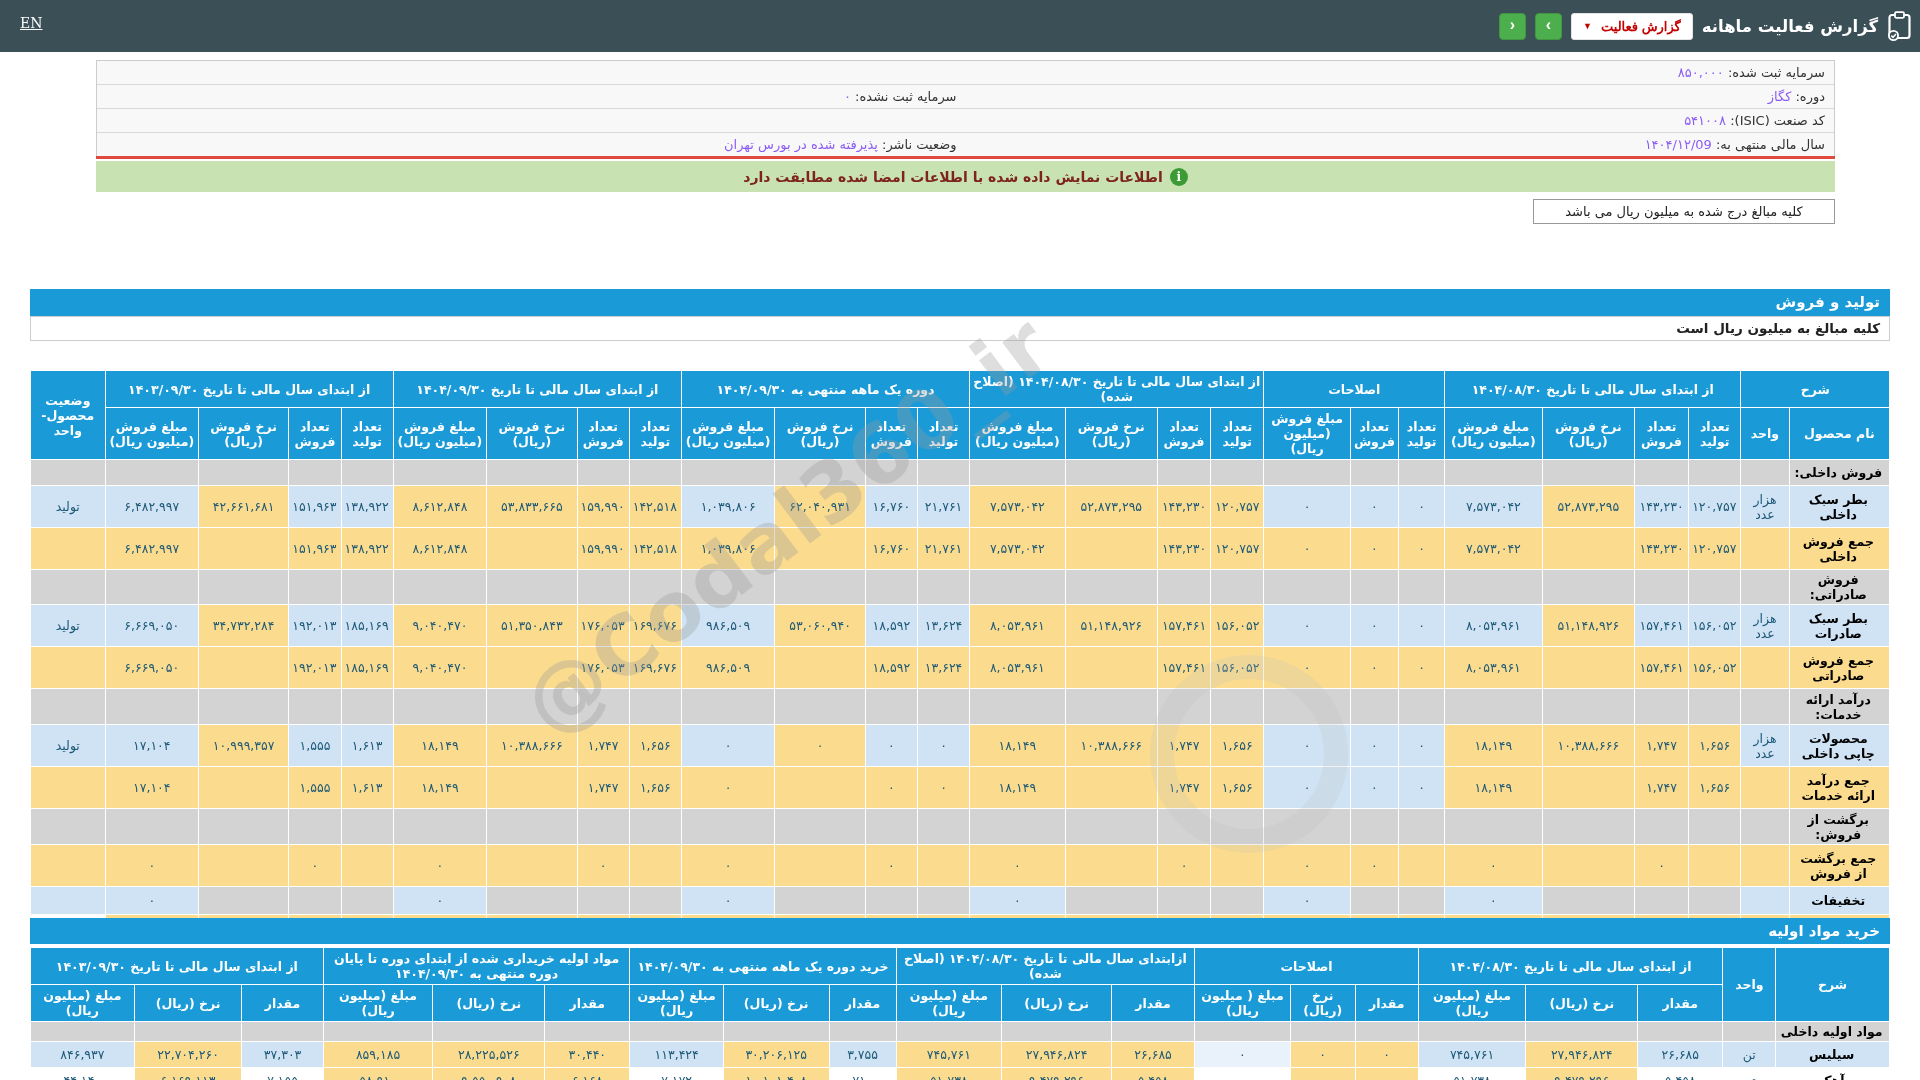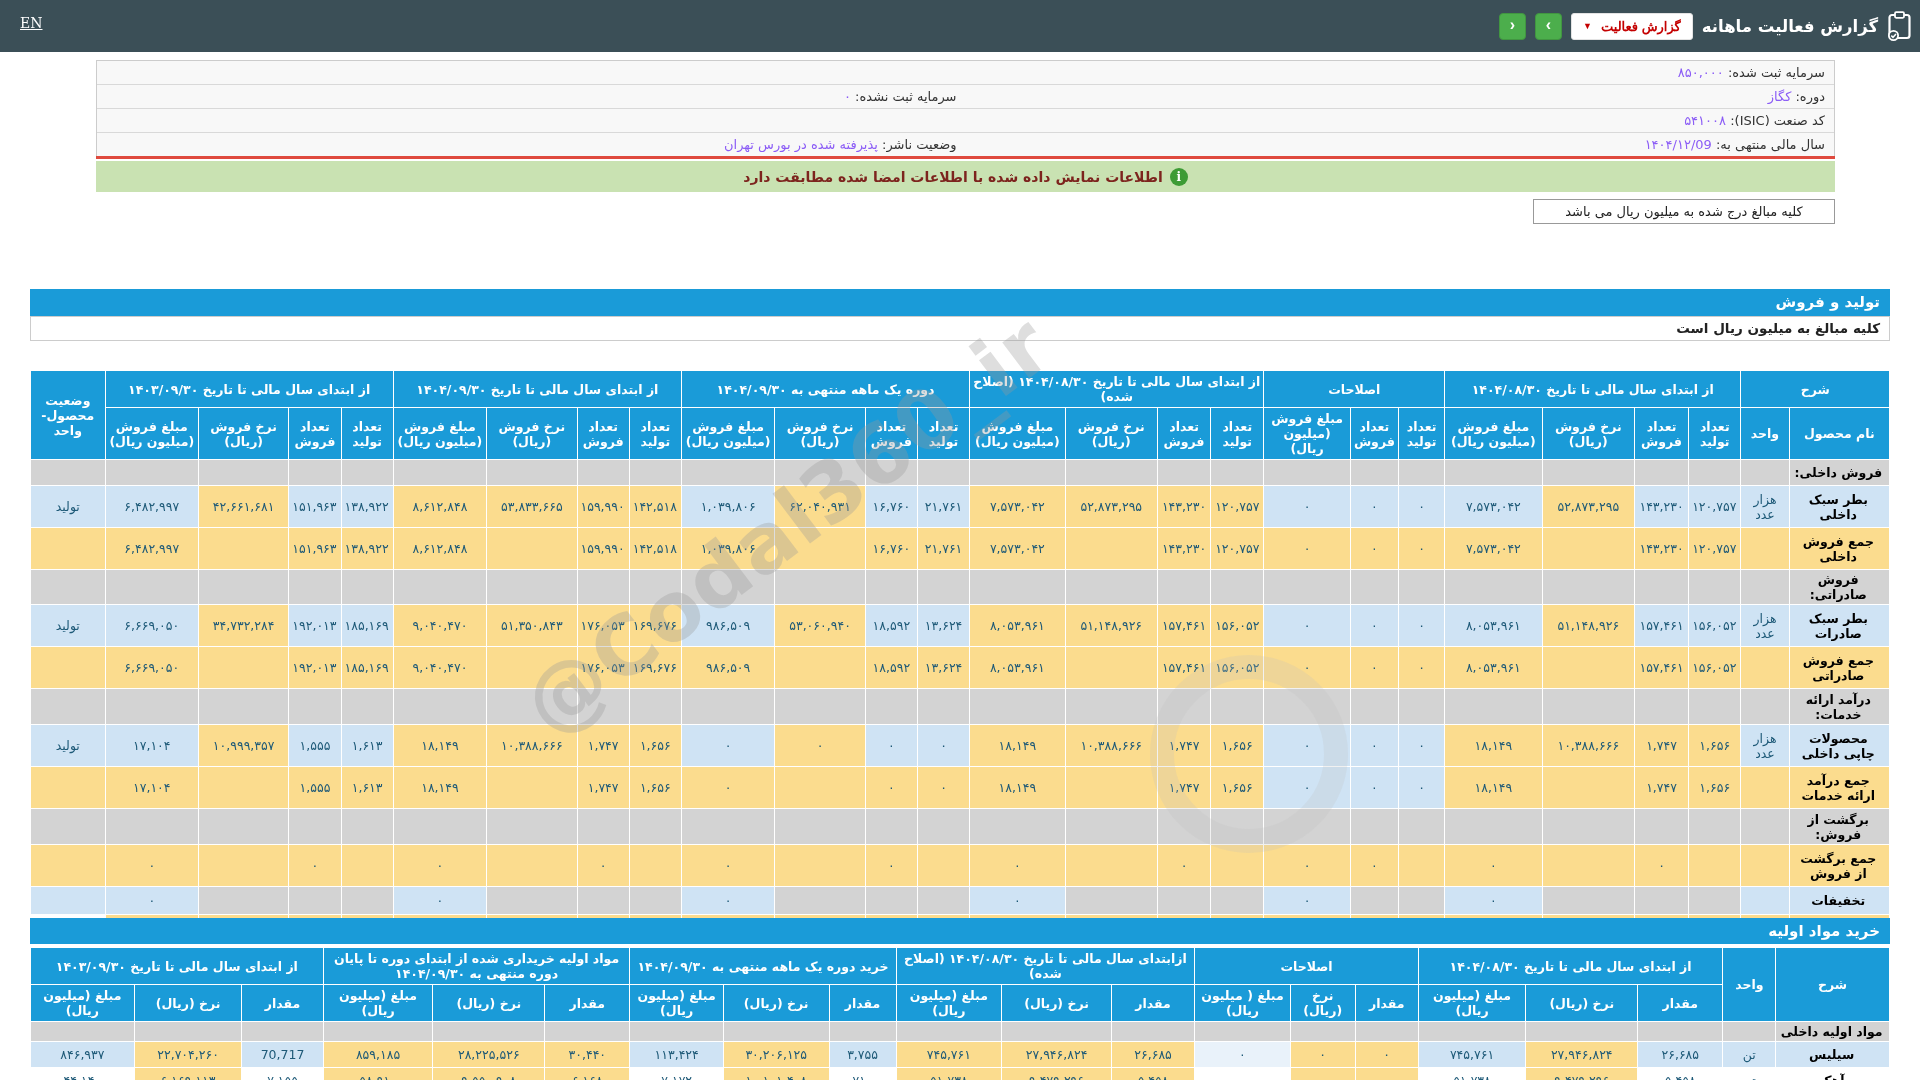--- a/index.html
+++ b/index.html
@@ -650,21 +650,21 @@
           <td class="p">۰</td>
           <td class="y">۲۶,۶۸۵</td>
           <td class="y">۲۷,۹۴۶,۸۲۴</td>
           <td class="y">۷۴۵,۷۶۱</td>
           <td class="b">۳,۷۵۵</td>
           <td class="y">۳۰,۲۰۶,۱۲۵</td>
           <td class="b">۱۱۳,۴۲۴</td>
           <td class="y">۳۰,۴۴۰</td>
           <td class="y">۲۸,۲۲۵,۵۲۶</td>
           <td class="y">۸۵۹,۱۸۵</td>
-          <td class="b">70,717</td>
+          <td class="b">۳۷,۳۰۳</td>
           <td class="y">۲۲,۷۰۴,۲۶۰</td>
           <td class="b">۸۴۶,۹۳۷</td>
         </tr>
         <tr class="pr">
           <td class="w lbl">آهک</td>
           <td class="w">تن</td>
           <td class="w">۵,۴۵۸</td>
           <td class="y">۹,۴۷۹,۲۹۶</td>
           <td class="w">۵۱,۷۳۸</td>
           <td class="y">۰</td>

